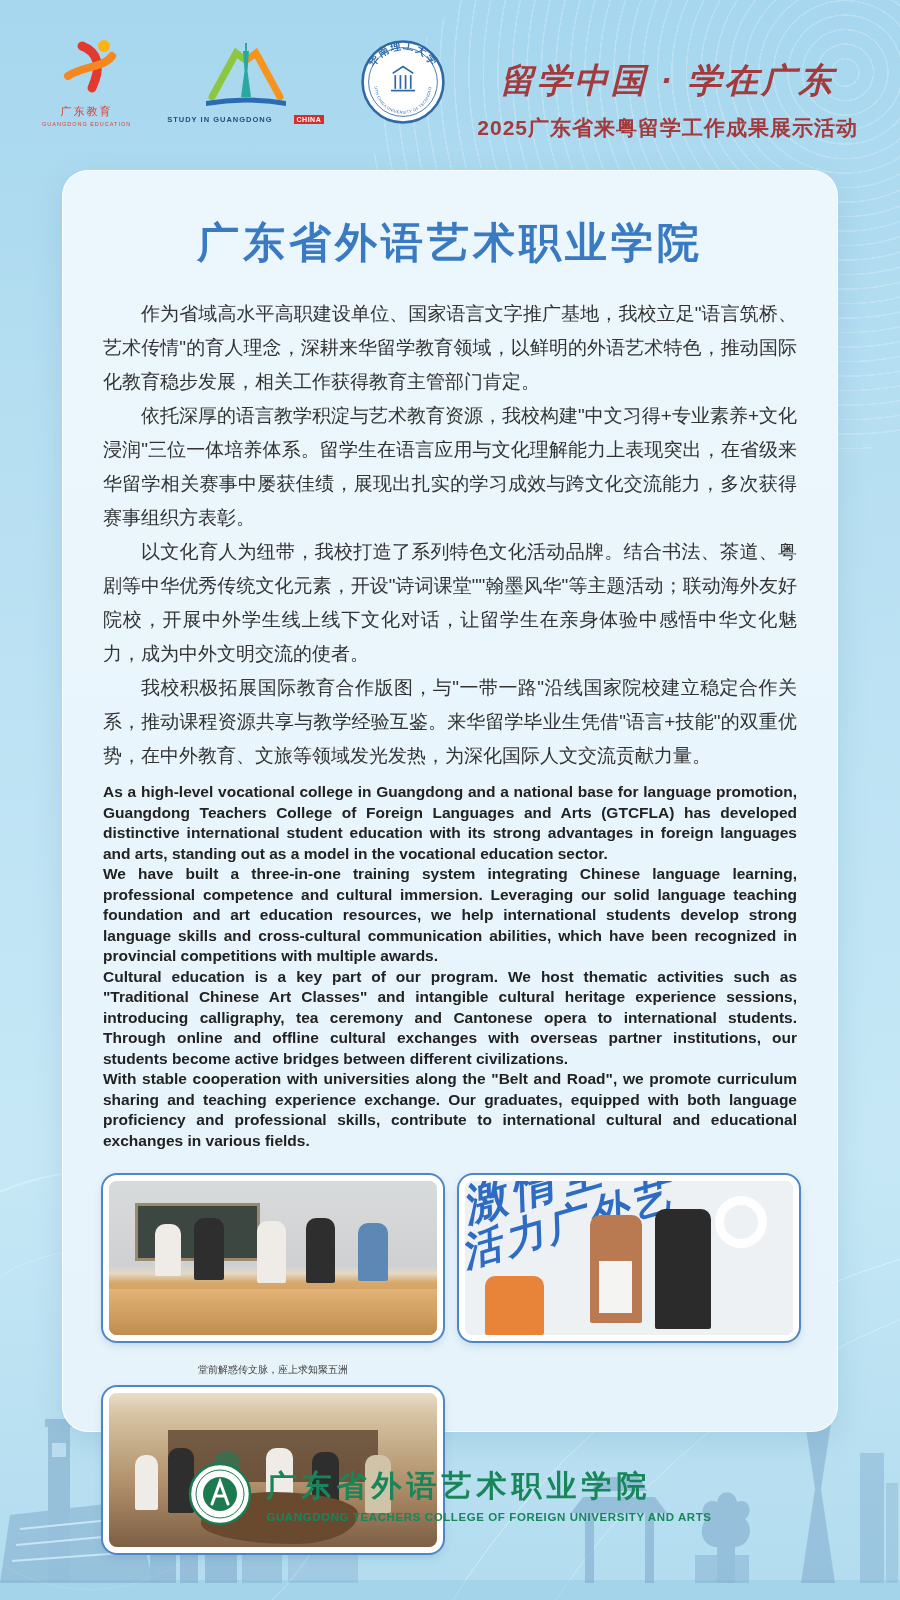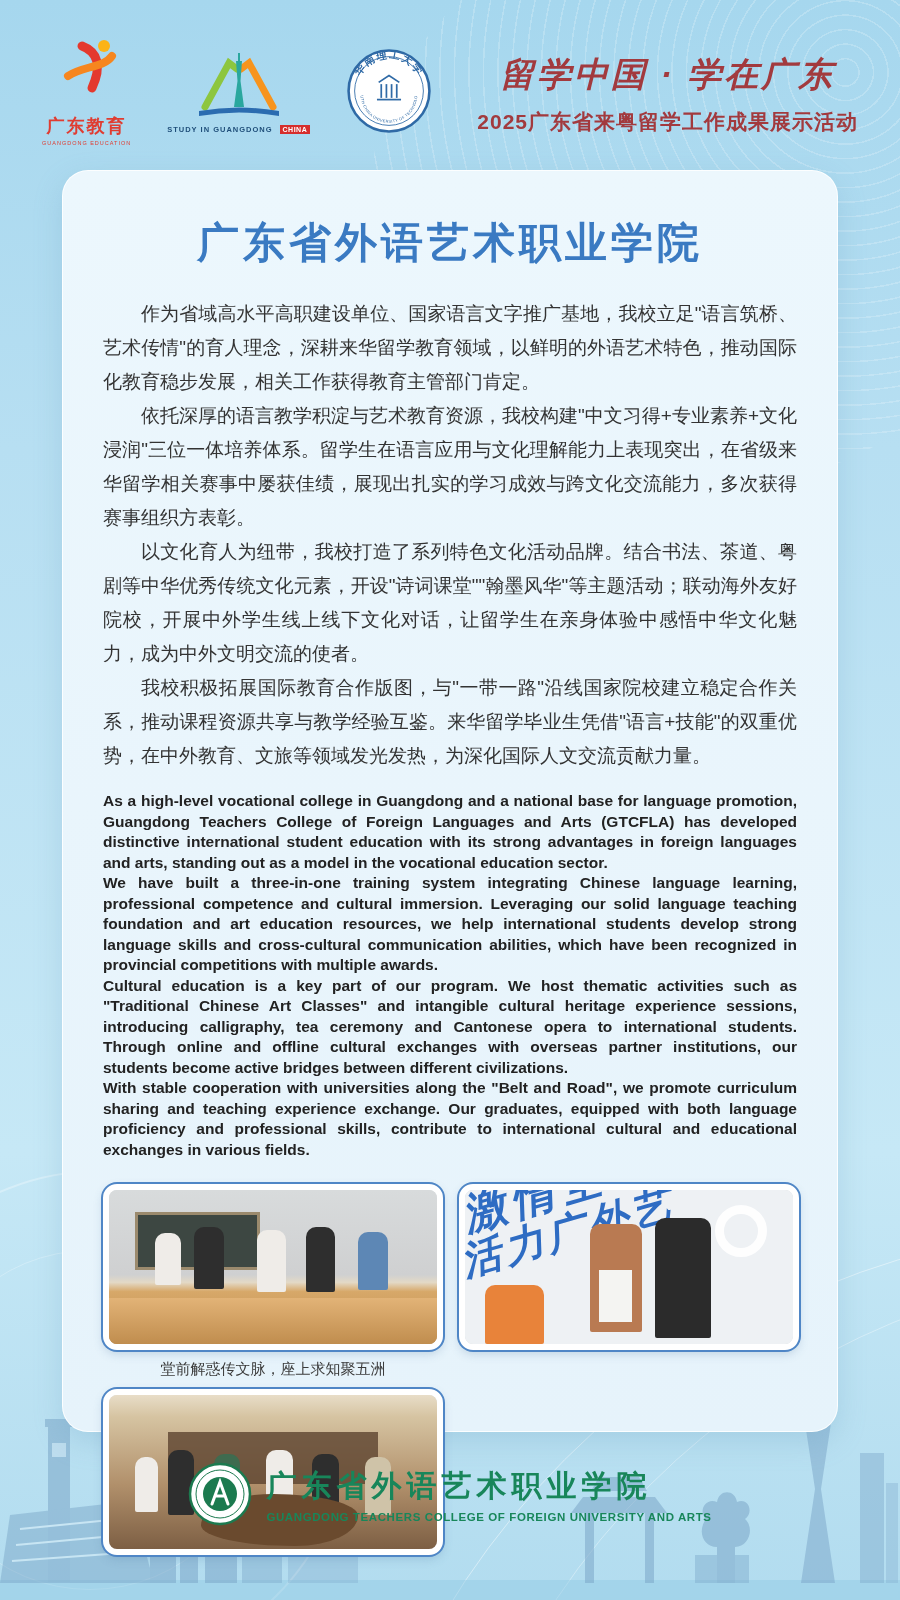--- a/index.html
+++ b/index.html
@@ -24,53 +24,53 @@
   .bottom-strip { position:absolute; left:0; bottom:0; width:100%; height:20px; background:rgba(145,202,228,.45); }
 
   .skyline { position:absolute; opacity:.55; }
   .skyline.left  { left:0; bottom:14px; }
   .skyline.right { right:0; bottom:14px; }
 
   
   .header { position:absolute; top:36px; left:42px; right:42px; display:flex; justify-content:space-between; align-items:flex-start; z-index:5; }
   .logos { display:flex; align-items:center; gap:36px; }
   .logo { display:flex; flex-direction:column; align-items:center; }
-  .gd-edu-text { color:#e03c31; font-weight:700; font-size:18px; letter-spacing:2px; margin-top:12px; }
+  .gd-edu-text { color:#e03c31; font-weight:400; font-size:11px; letter-spacing:2px; margin-top:2px; }
   .gd-edu-sub  { color:#e03c31; font-size:5.5px; letter-spacing:1px; margin-top:2px; }
-  .sig-caption { margin-top:4px; font-size:7.5px; font-weight:700; color:#1f4e79; letter-spacing:1px; display:flex; align-items:center; gap:7px; }
+  .sig-caption { margin-top:4px; font-size:7.5px; font-weight:700; color:#1f4e79; letter-spacing:1px; display:flex; align-items:center; gap:21px; }
   .china-badge { background:#d62e2c; color:#fff; padding:1px 3px; font-size:7px; letter-spacing:.5px; }
 
-  .titles { text-align:center; margin-top:16px; }
+  .titles { text-align:center; margin-top:22px; }
   .main-title { color:#a23a3e; font-size:34px; font-weight:900; font-style:italic; letter-spacing:3px; }
   .sub-title  { color:#a23a3e; font-size:21px; font-weight:700; margin-top:10px; letter-spacing:1px; }
 
   
   .card {
     position:absolute; left:62px; top:170px; width:776px; height:1262px;
     background:linear-gradient(180deg,#ecf7fd 0%,#e6f3fb 100%);
     border-radius:26px; border:1px solid rgba(255,255,255,.85);
     box-shadow:0 10px 28px rgba(110,160,195,.28);
     z-index:4; padding:0 40px;
   }
   .college-title { text-align:center; color:#3a7ac2; font-size:42px; font-weight:800; letter-spacing:4px; margin-top:44px; }
 
   .zh-block { margin-top:26px; }
   .zh-block p { font-size:19px; line-height:34px; color:#333; font-weight:500; text-align:justify; text-indent:2em; }
-  .en-block { margin-top:18px; }
+  .en-block { margin-top:9px; }
   .en-block p { font-size:15.5px; line-height:20.5px; color:#222; font-weight:700; text-align:justify; }
 
   
   .photo-grid { margin-top:24px; display:grid; grid-template-columns:1fr 1fr; column-gap:16px; row-gap:10px; }
   figure { width:340px; }
   .frame {
     position:relative; height:166px; border-radius:14px; overflow:hidden;
     border:6px solid #ffffff; box-shadow:0 0 0 2px #4f86c6, 0 4px 10px rgba(80,120,160,.25);
     background:#d8dde0;
   }
-  figcaption { text-align:center; font-size:15px; color:#3b3b3b; font-weight:500; margin-top:10px; }
+  figcaption { text-align:center; font-size:10px; color:#3b3b3b; font-weight:500; margin-top:22px; }
   .abs { position:absolute; }
   .person { position:absolute; border-radius:10px 10px 2px 2px; }
 
   
   .p1-bg { inset:0; background:linear-gradient(180deg,#d8dbdc 0%,#cfd0d1 55%,#e3d9c6 60%,#d7a869 66%,#c08d4e 100%); }
   .p1-board { left:8%; top:14%; width:38%; height:38%; background:#3d4742; border:3px solid #9b8a6d; }
   .p1-desk { left:0; bottom:0; width:100%; height:30%; background:linear-gradient(180deg,#e2b377,#c08d4e); }
 
   
   .p2-bg { inset:0; background:#eef1f4; }

